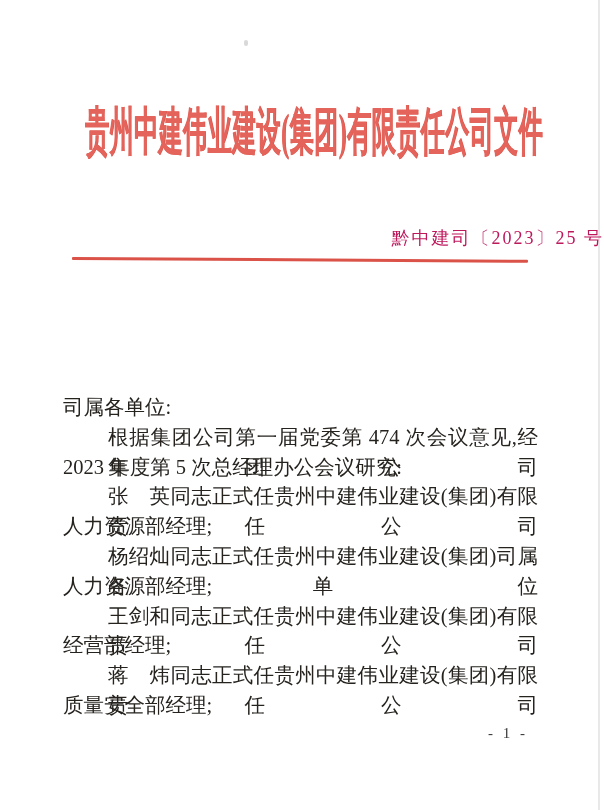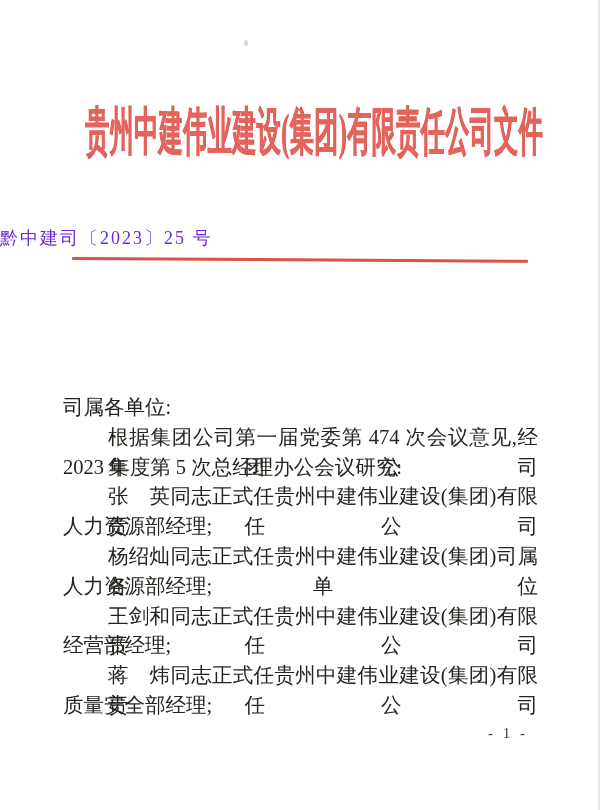--- a/index.html
+++ b/index.html
@@ -55,24 +55,24 @@
     transform: scaleY(2.15);
     transform-origin: center center;
     text-shadow: 0.4px 0 0 #d94f45;
   }
   
   .doc-number {
     position: absolute;
     top: 226px;
     left: 0;
     right: 0;
-    text-align: left;
+    text-align: right;
     font-size: 18px;
     letter-spacing: 2px;
-    color: #6d28d9;
+    color: #be185d;
   }
   
   .red-rule {
     position: absolute;
     top: 257px;
     left: 72px;
     width: 456px;
     height: 3px;
     background: #da5248;
     transform: rotate(0.35deg);

